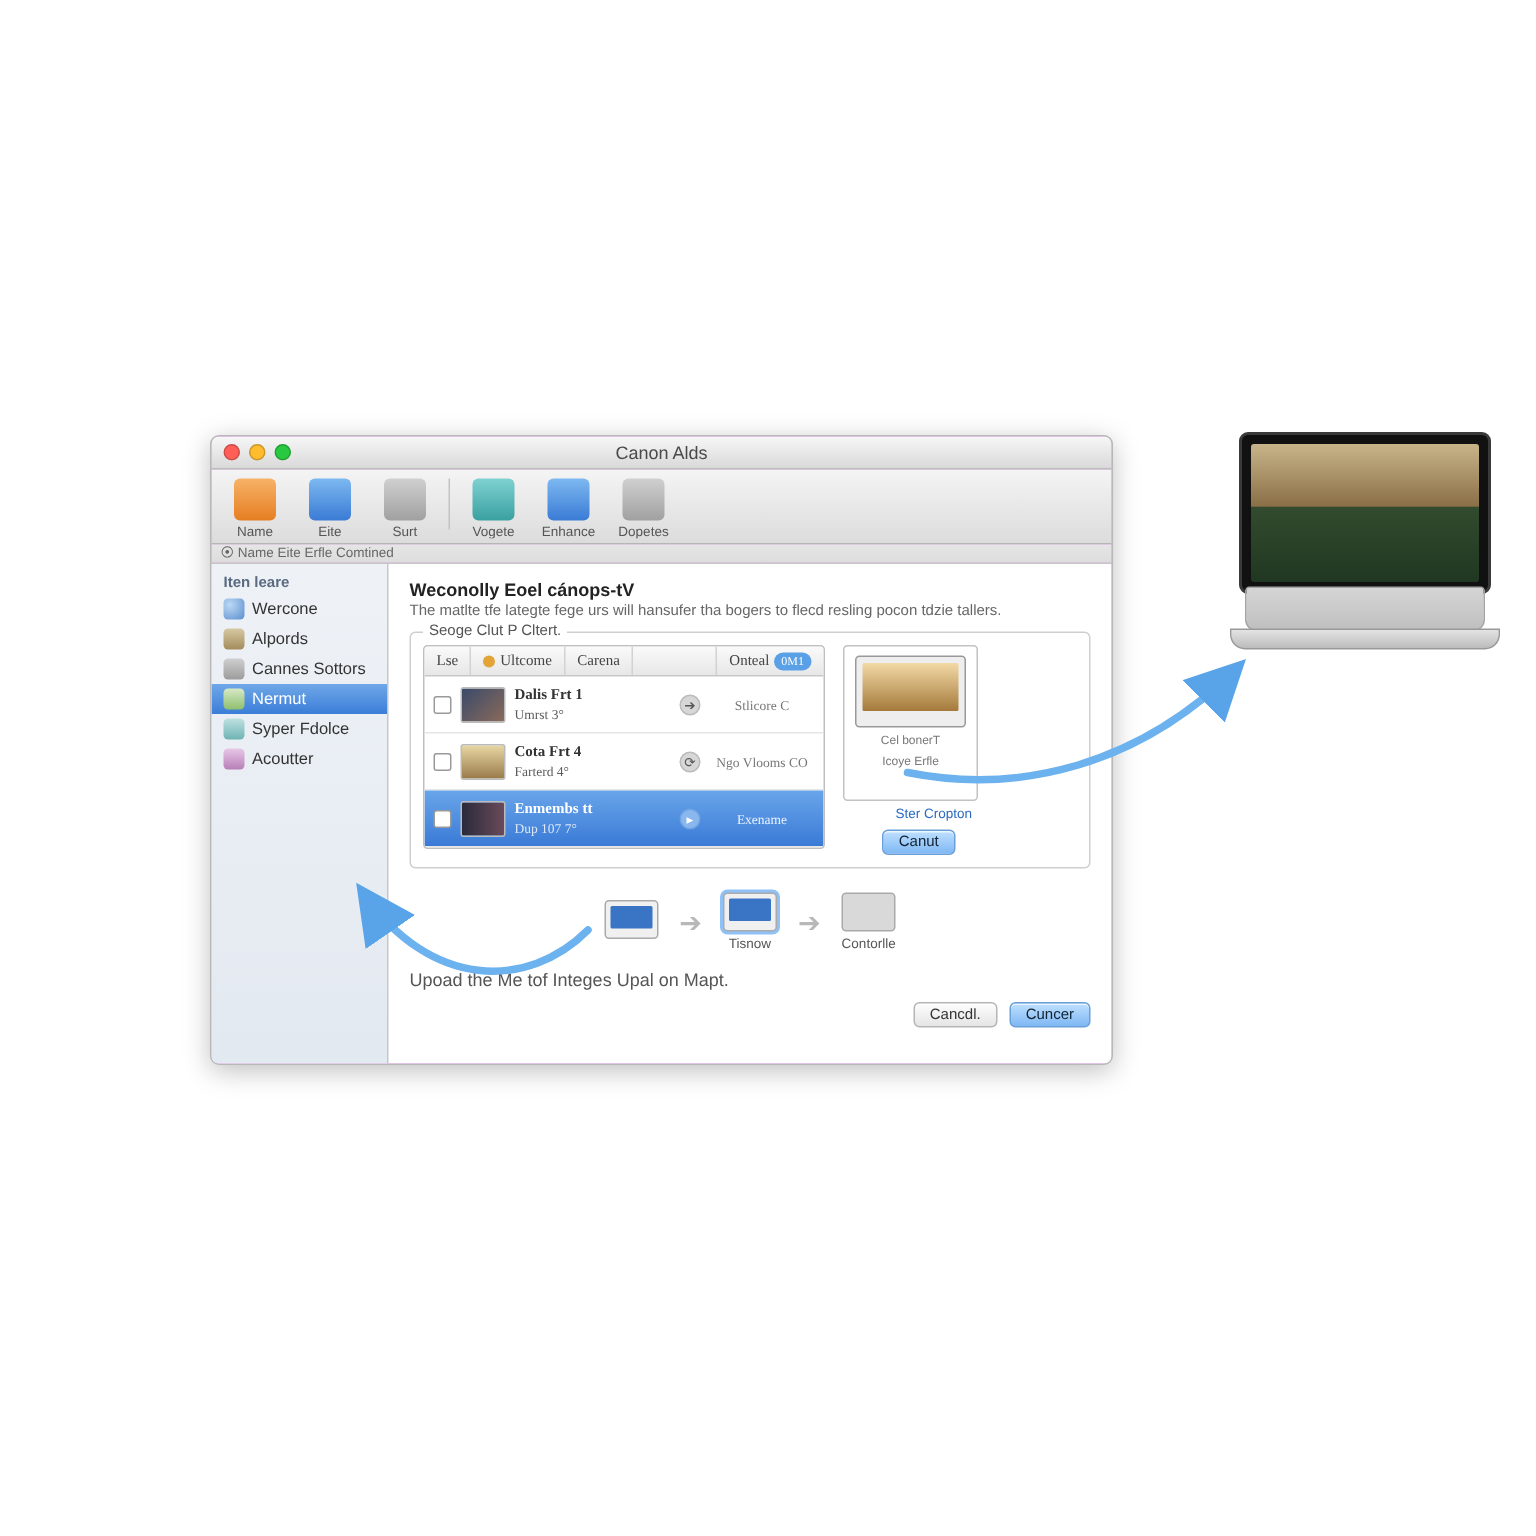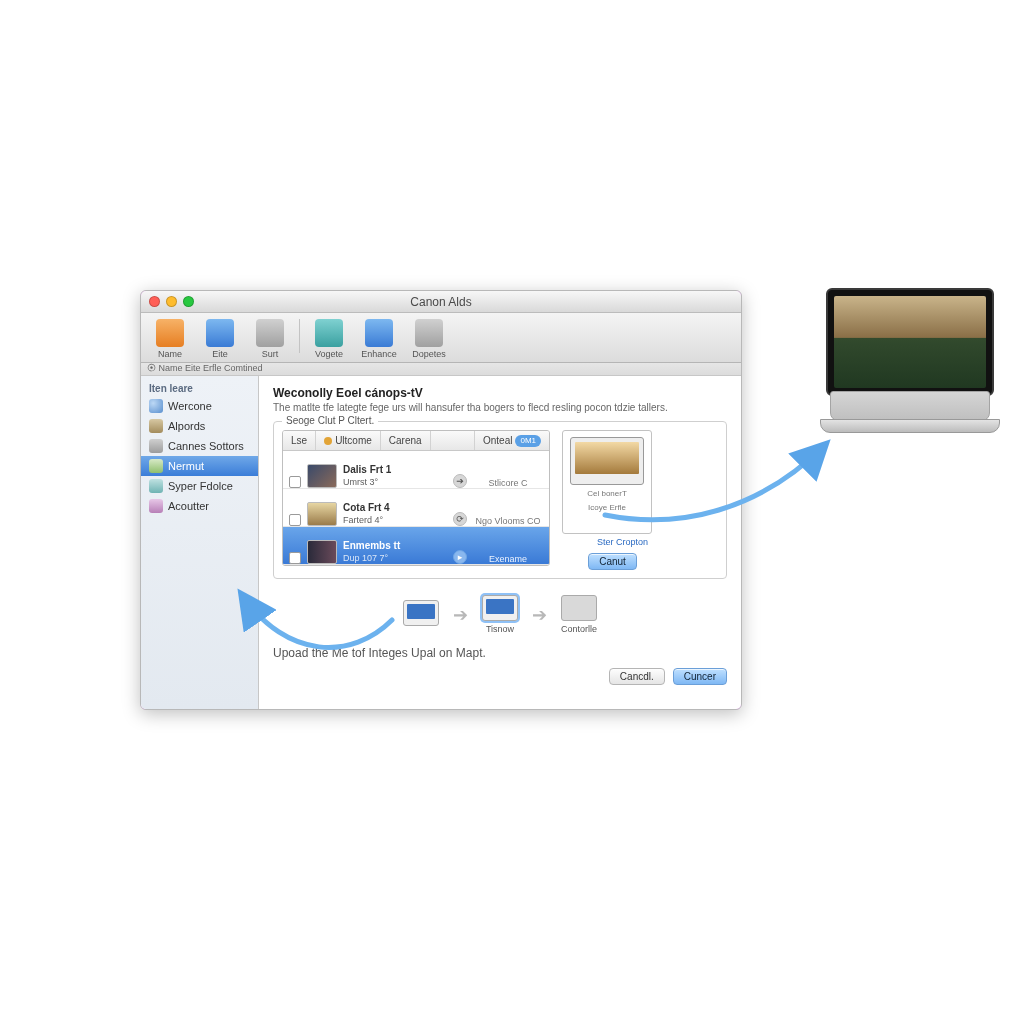--- a/index.html
+++ b/index.html
@@ -76,25 +76,25 @@
   .content { flex:1; padding:10px 14px 10px 14px; display:flex; flex-direction:column;}
   .heading { font-weight:bold; font-size:12px; color:#222; margin-bottom:2px;}
   .desc { font-size:10px; color:#666; margin-bottom:8px;}
 
   .panel-group { border:1px solid #cfcfcf; border-radius:4px; padding:8px 8px 8px 8px; position:relative;}
   .panel-legend { position:absolute; top:-7px; left:8px; background:#fff; padding:0 4px; font-size:10px; color:#555;}
   .panel-row { display:flex; gap:10px;}
 
   .listbox { width:268px; border:1px solid #bfbfbf; background:#fff; border-radius:3px; overflow:hidden; }
   .tabbar { display:flex; height:20px; border-bottom:1px solid #c8c8c8; background:linear-gradient(#fafafa,#e7e7e7); font-size:10px;}
-  .tab { padding:0 8px; display:flex; align-items:center; gap:3px; border-right:1px solid #d2d2d2; color:#444;}
+  .tab { padding:0 8px; display:flex; align-items:center; gap:3px; border-right:1px solid #d2d2d2; color:#444;font-family:Liberation Serif, serif;}
   .tab.last { margin-left:auto; border-left:1px solid #d2d2d2; border-right:none;}
   .pill { font-size:8px; background:#5aa0e6; color:#fff; border-radius:7px; padding:0 5px; line-height:12px;}
   
-  .row { display:flex; align-items:flex-end; height:38px; border-bottom:1px solid #e6e6e6; padding:0 6px; gap:6px;}
+  .row { display:flex; align-items:center; height:38px; border-bottom:1px solid #e6e6e6; padding:0 6px; gap:6px;font-family:Liberation Serif, serif;}
   .row.sel { background: linear-gradient(#69a5ea,#3a7ad6); color:#fff;}
   .chk { width:12px; height:12px; border:1px solid #9a9a9a; background:#fff; border-radius:2px;}
   .thumb { width:30px; height:24px; border:1px solid #bbb; border-radius:2px; background:#888; background-size:cover;}
   .row-main { flex:1; display:flex; flex-direction:column; line-height:12px;}
   .row-title{ font-size:10px; font-weight:bold;}
   .row-sub { font-size:9px; opacity:.8;}
   .row-ico { width:14px; height:14px; border-radius:50%; background:#d7d7d7; border:1px solid #bbb; display:flex; align-items:center; justify-content:center; font-size:9px; color:#555;}
   .row-status { width:70px; font-size:9px; text-align:center; color:#777;}
   .row.sel .row-status{ color:#eaf2ff;}
   .row.sel .row-ico{ background:#89b7ee; border-color:#6fa5e4; color:#fff;}

